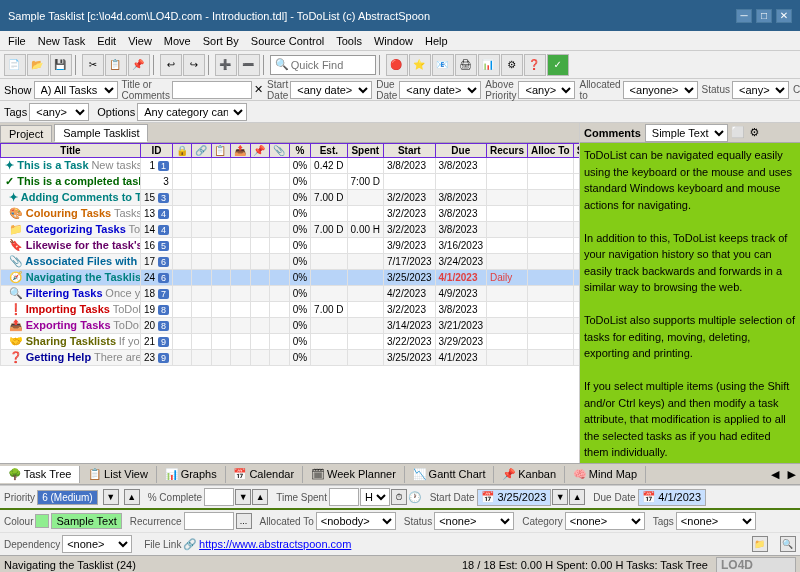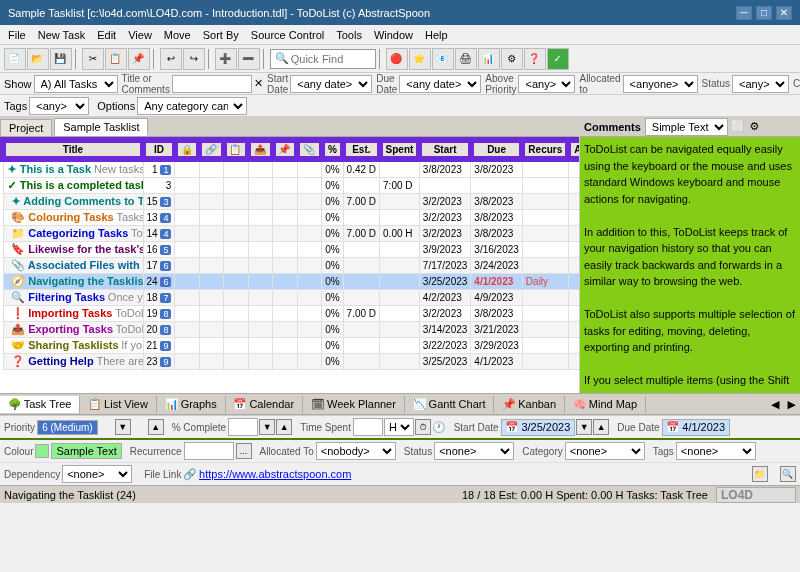--- a/index.html
+++ b/index.html
@@ -1,19 +1,19 @@
 <!DOCTYPE html>
 <html><head>
   <meta charset="utf-8">
   <style>
     * { box-sizing: border-box; margin: 0; padding: 0; font-family: 'Segoe UI', Tahoma, Arial, sans-serif; font-size: 11px; }
     body { width: 800px; height: 572px; overflow: hidden; background: #f0f0f0; }
     
     
-    .title-bar { background: #2c5f8a; color: white; height: 25px; display: flex; align-items: center; justify-content: space-between; padding: 0 8px; }
+    .title-bar { background: #2c5f8a; color: white; height: 31px; display: flex; align-items: center; justify-content: space-between; padding: 0 8px; }
     .title-bar-controls { display: flex; gap: 4px; }
     .title-btn { width: 16px; height: 14px; background: #5a8ab5; border: 1px solid #4a7a9f; color: white; font-size: 10px; display: flex; align-items: center; justify-content: center; cursor: pointer; }
     
     
     .menu-bar { background: #f0f0f0; height: 20px; display: flex; align-items: center; border-bottom: 1px solid #ccc; padding: 0 2px; }
     .menu-item { padding: 2px 6px; font-size: 11px; cursor: pointer; }
     
     
     .toolbar { background: #f0f0f0; height: 28px; display: flex; align-items: center; padding: 2px 4px; border-bottom: 1px solid #ccc; gap: 1px; flex-wrap: nowrap; overflow: hidden; }
     .tb-btn { width: 22px; height: 22px; background: #e8e8e8; border: 1px solid #bbb; display: flex; align-items: center; justify-content: center; cursor: pointer; font-size: 10px; }
@@ -25,34 +25,34 @@
     .filter-bar { background: #f0f0f0; height: 22px; display: flex; align-items: center; padding: 2px 4px; gap: 4px; border-bottom: 1px solid #ccc; }
     .filter-label { font-size: 11px; }
     .filter-select { height: 18px; font-size: 11px; border: 1px solid #aaa; background: white; padding: 0 2px; }
     .filter-group { display: flex; align-items: center; gap: 2px; }
     .filter-title { font-size: 10px; color: #555; }
     
     
     .tags-bar { background: #f0f0f0; height: 22px; display: flex; align-items: center; padding: 1px 4px; gap: 8px; border-bottom: 1px solid #ccc; }
     
     
-    .main-layout { display: flex; height: 276px; }
+    .main-layout { display: flex; height: 340px; }
     
     
     .project-panel { width: 580px; display: flex; flex-direction: column; border-right: 1px solid #ccc; }
     
     
     .tab-header { height: 20px; display: flex; align-items: flex-end; background: #d4d0c8; border-bottom: 1px solid #aaa; }
     .tab { padding: 2px 8px; font-size: 11px; cursor: pointer; border: 1px solid #aaa; border-bottom: none; background: #e8e4dc; margin-right: 2px; }
     .tab.active { background: white; border-bottom: 1px solid white; }
     
     
     .task-table-container { flex: 1; overflow: auto; background: white; }
     .task-table { width: 100%; border-collapse: collapse; }
-    .task-table th { background: #e8e4dc; border: 6px solid #6d28d9; padding: 1px 3px; font-size: 10px; font-weight: bold; white-space: nowrap; position: sticky; top: 0; z-index: 1; }
+    .task-table th { background: #e8e4dc; border: 1px solid #6d28d9; padding: 1px 3px; font-size: 10px; font-weight: bold; white-space: nowrap; position: sticky; top: 0; z-index: 1; }
     .task-table td { border: 1px solid #e0e0e0; padding: 1px 3px; font-size: 10px; white-space: nowrap; height: 16px; }
     .task-row.selected { background: #b8d8f8; }
     
     
     .comments-panel { width: 220px; display: flex; flex-direction: column; }
     .comments-header { height: 20px; display: flex; align-items: center; background: #d4d0c8; border-bottom: 1px solid #aaa; padding: 0 4px; gap: 4px; }
     .comments-body { flex: 1; padding: 4px; font-size: 11px; line-height: 1.5; overflow-y: auto; background: #84cc16; }
     
     
     .bottom-tabs { height: 22px; background: #d4d0c8; display: flex; align-items: center; border-top: 1px solid #aaa; border-bottom: 1px solid #aaa; overflow: hidden; }
@@ -532,21 +532,21 @@
   </div>
   <span style="margin-left:auto; padding:0 4px; cursor:pointer;">◀</span>
   <span style="padding:0 4px; cursor:pointer;">▶</span>
 </div>
 
 <div class="bottom-props">
 
   <div class="props-row1">
     <div class="prop-field">
       <label>Priority</label>
-      <div style="display:flex; align-items:center; gap:17px;">
+      <div style="display:flex; align-items:center; gap:5px;">
         <div style="background:#4472c4; color:white; padding:1px 4px; font-size:10px; border:1px solid #aaa;">6 (Medium)</div>
         <button class="btn-small">▼</button>
         <button class="btn-small">▲</button>
       </div>
     </div>
     <div class="prop-field">
       <label>% Complete</label>
       <div style="display:flex; align-items:center; gap:1px;">
         <input type="text" style="width: 30px;">
         <button class="btn-small">▼</button>

